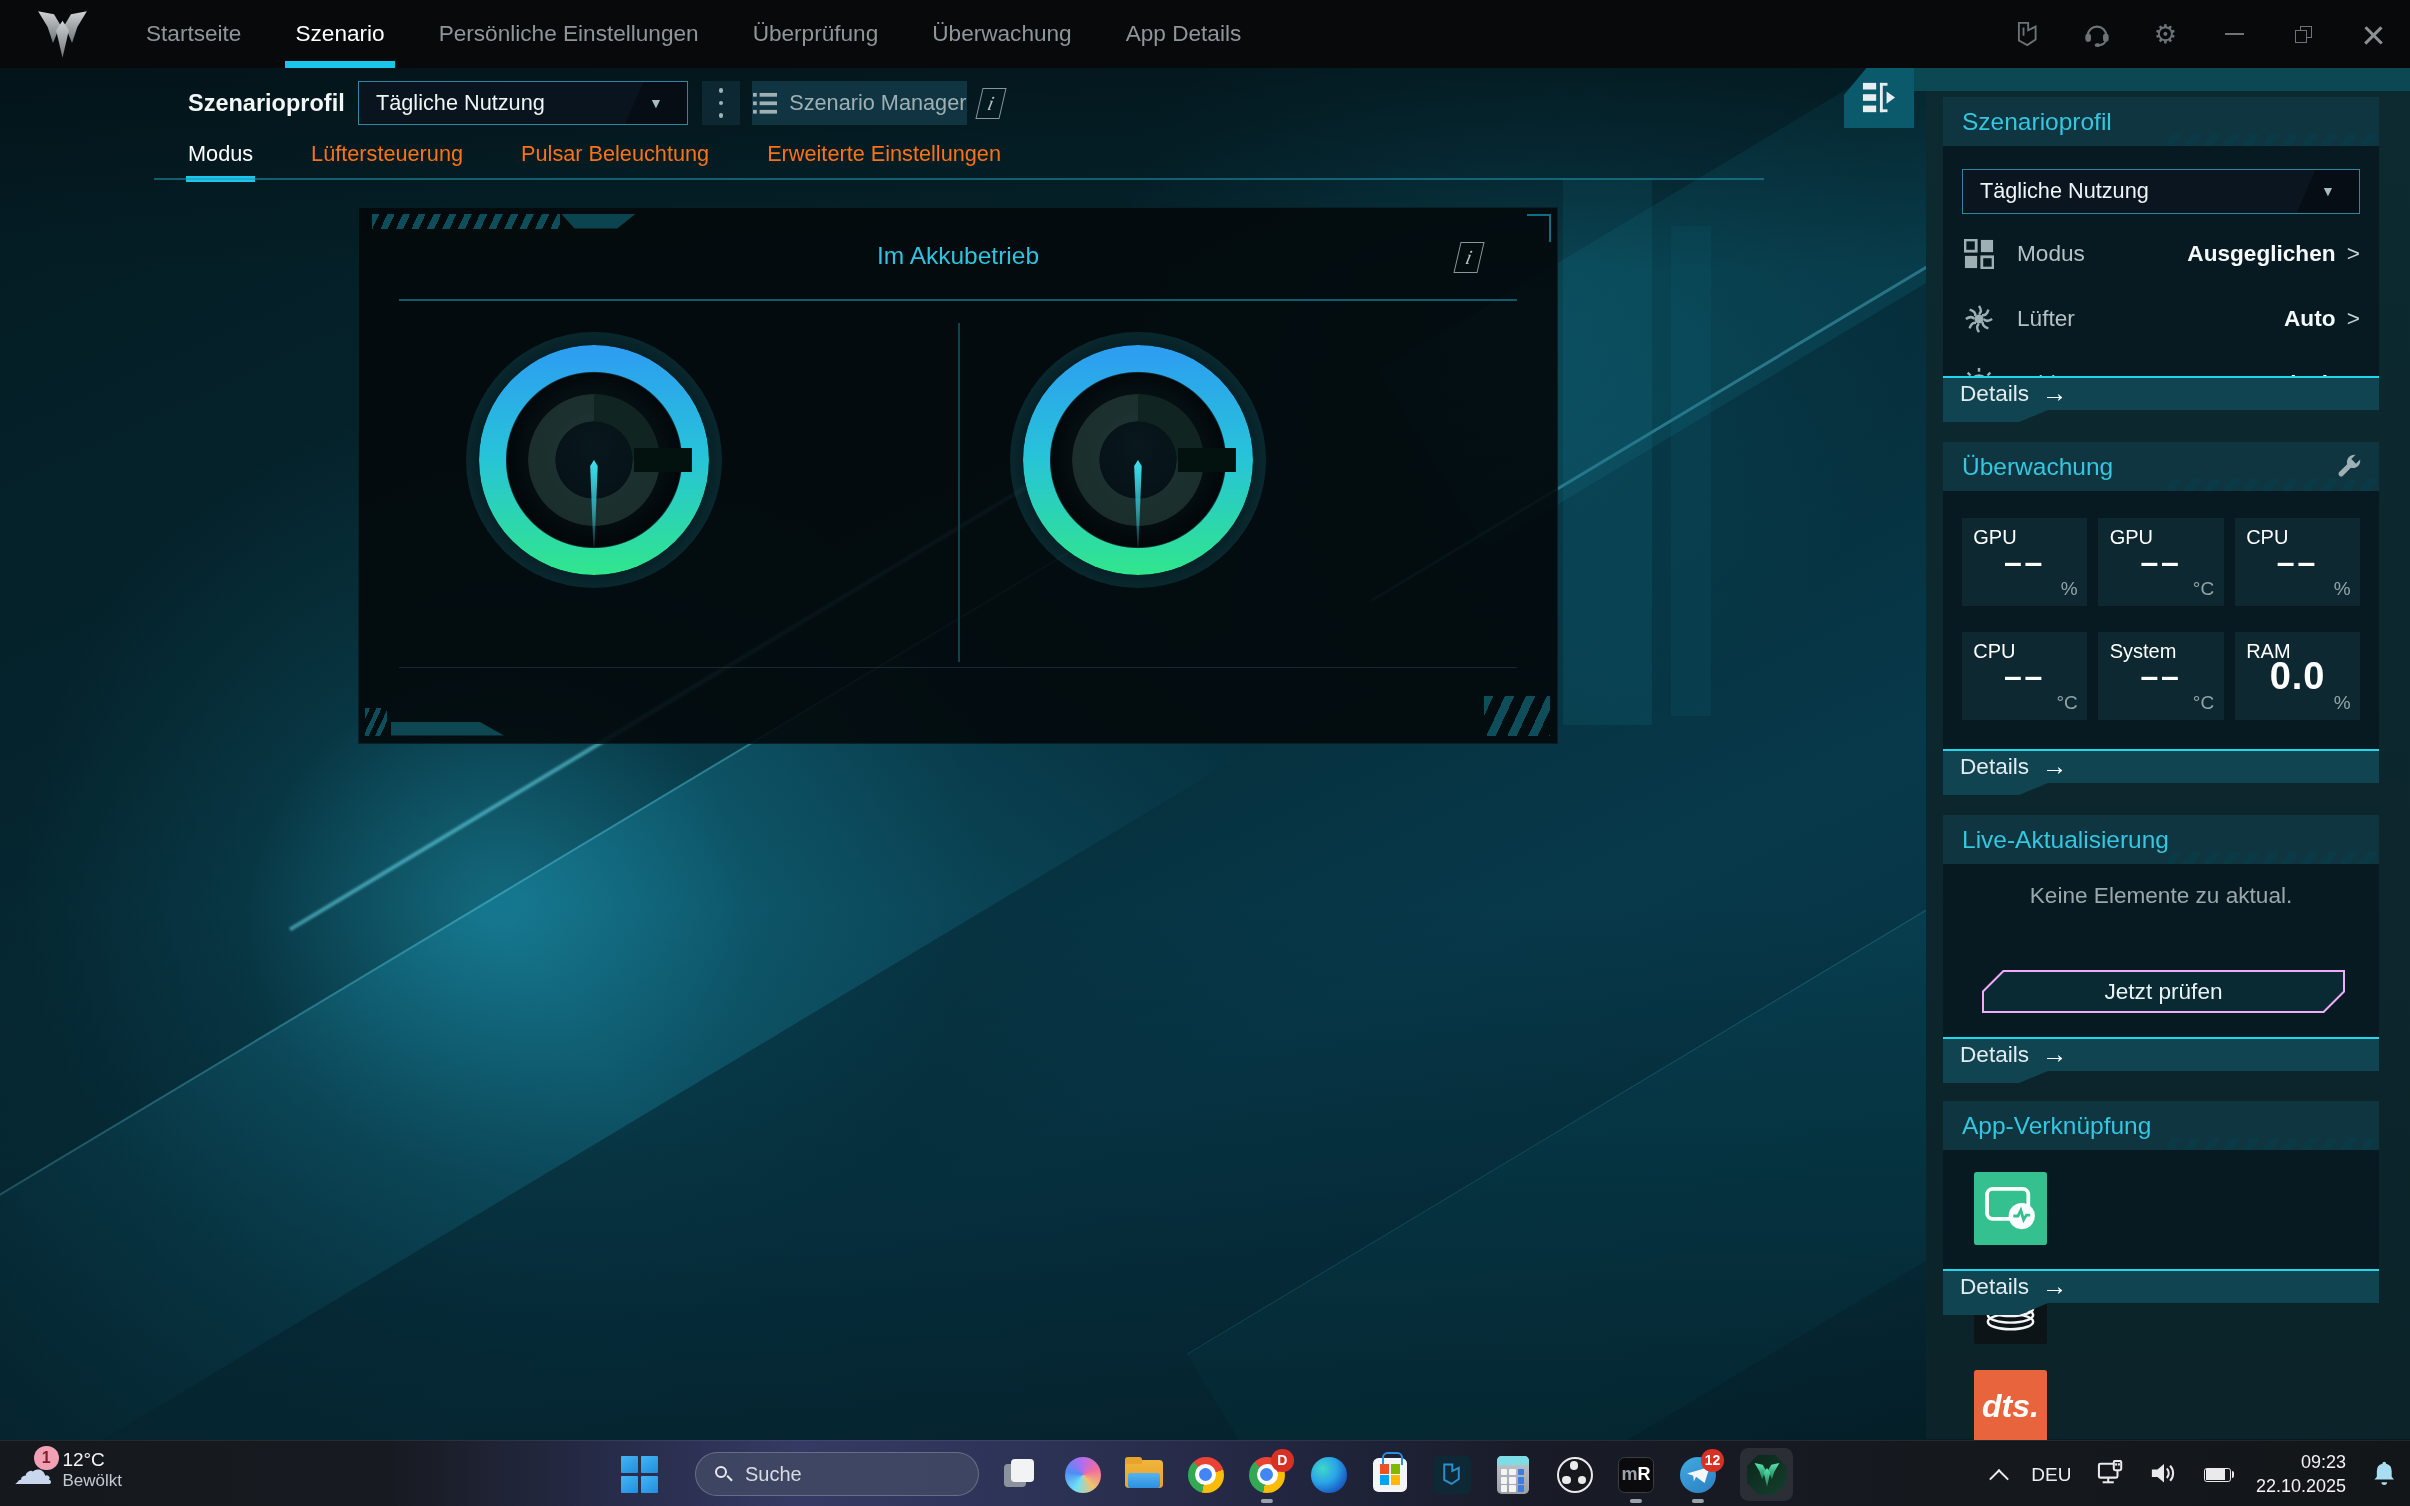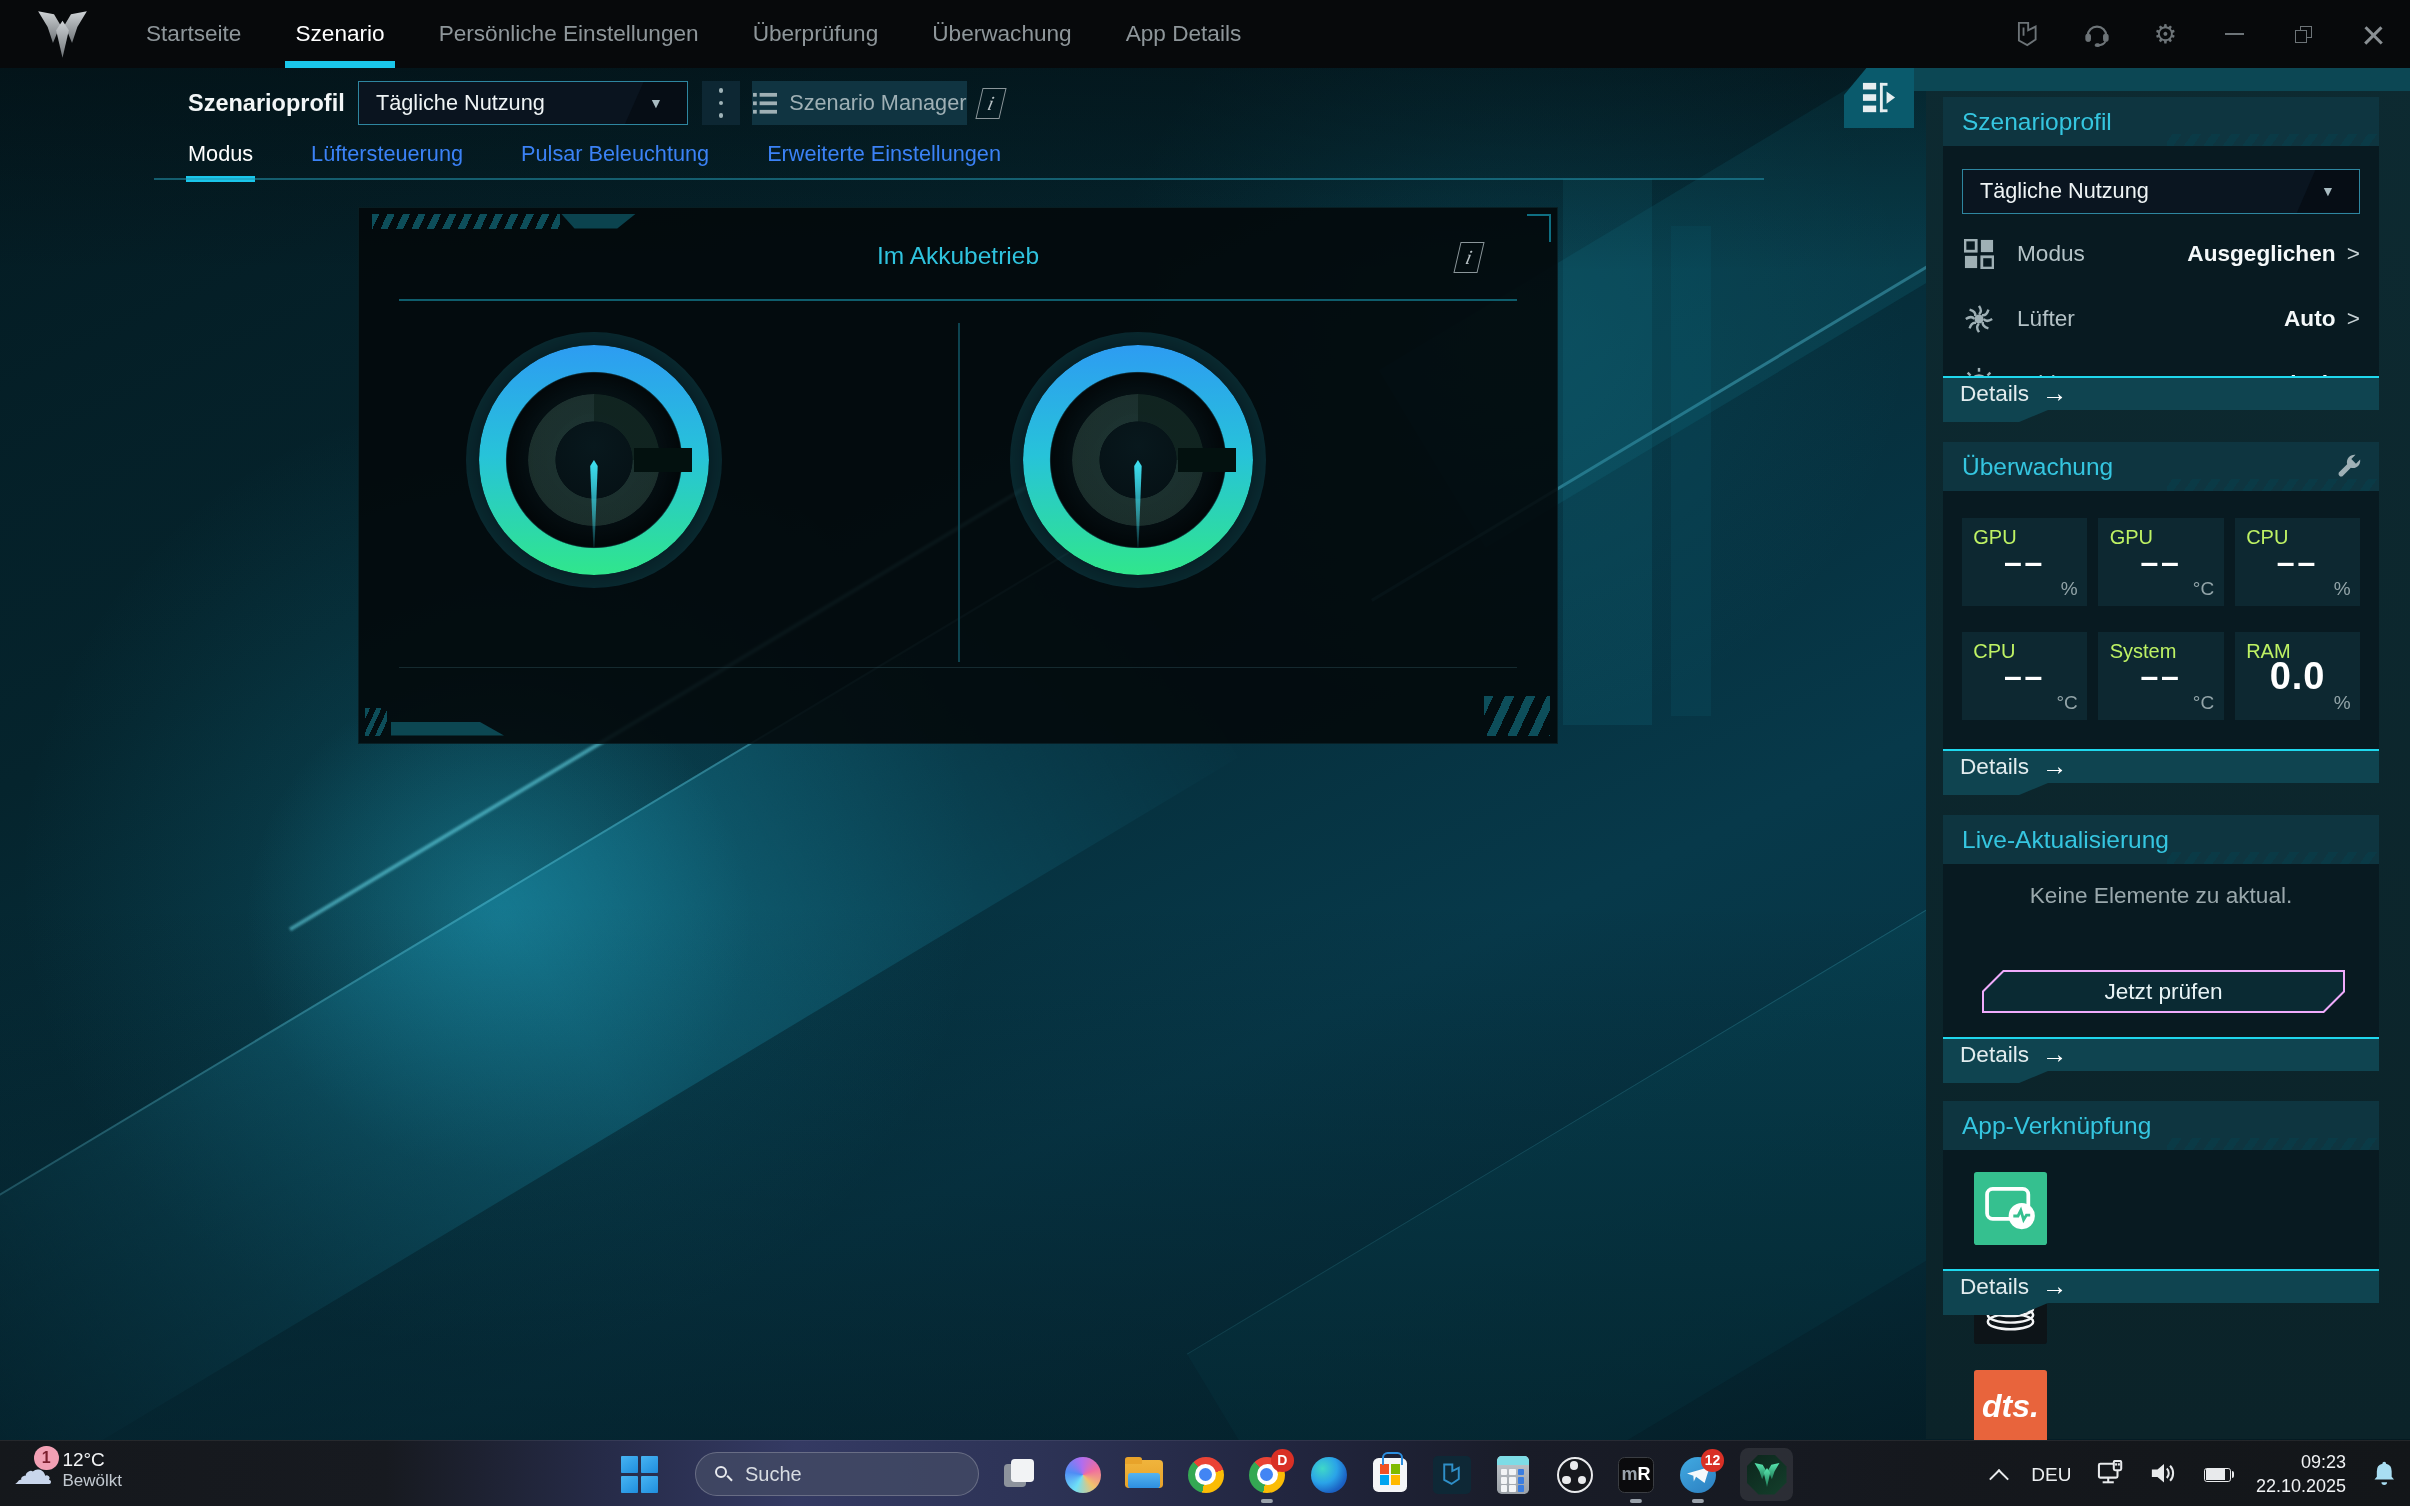--- a/index.html
+++ b/index.html
@@ -71,21 +71,21 @@
   .kebab i { width:4.7px; height:4.7px; border-radius:50%; background:#9fb3b8; }
   .mgr-btn { position:absolute; left:752px; top:13px; width:215px; height:44px; background:#103441;
     display:flex; align-items:center; justify-content:center; gap:12.2px; color:#9fb0b5; font-size:21.7px; }
   .info-ic { position:absolute; width:23.5px; height:31px; border:1.9px solid #8b969a; transform:skewX(-13deg);
     display:flex; align-items:center; justify-content:center; color:#b9c3c6; font-size:20px; font-style:italic;
     font-family:"Liberation Serif", serif; }
   .info-main { left:979px; top:20px; }
 
   
   .tabs { position:absolute; left:188px; top:73px; display:flex; gap:58px; }
-  .tab { position:relative; font-size:21.7px; color:#3b82f6; padding-bottom:15px; }
+  .tab { position:relative; font-size:21.7px; color:#f97316; padding-bottom:15px; }
   .tab.active { color:#ffffff; }
   .tab.active::after { content:""; position:absolute; left:-1.9px; right:-1.9px; bottom:0; height:5.6px; background:#1ac6ea; }
   .tabs-rule { position:absolute; left:154px; width:1610px; top:110px; height:1.9px; background:rgba(35,150,175,.55); }
 
   
   .panel { position:absolute; left:358px; top:139px; width:1200px; height:537px;
     background:rgba(3,9,11,.90); border:0.9px solid rgba(40,130,150,.16); z-index:8; }
   .p-hatch-tl { position:absolute; left:13px; top:5.6px; width:188px; height:15px;
     background:repeating-linear-gradient(115deg,#0d4e5a 0 6.6px,transparent 6.6px 14px); }
   .p-hatch-tl2 { position:absolute; left:202px; top:5.6px; width:75px; height:15px; background:#0d4e5a;
@@ -160,21 +160,21 @@
   .prof-ic { width:34px; height:34px; margin-right:21px; flex:none; display:flex; align-items:center; justify-content:center; }
   .prof-label { font-size:22.6px; color:#b4c2c6; }
   .prof-val { margin-left:auto; font-size:22.6px; font-weight:bold; color:#f4f8f9; }
   .prof-chev { margin-left:11.3px; color:#c7d2d5; font-size:22.6px; }
 
   .card-mon { top:442px; }
   .card-mon .sb-body { height:258px; padding:27px 19px 0 19px; }
   .mon-grid { display:grid; grid-template-columns:repeat(3,1fr); grid-template-rows:88px 88px;
     column-gap:11.3px; row-gap:26px; }
   .tile { position:relative; background:#0d2831; }
-  .tile-label { position:absolute; left:11.3px; top:7.5px; font-size:20px; color:#bef264; }
+  .tile-label { position:absolute; left:11.3px; top:7.5px; font-size:20px; color:#ffffff; }
   .tile-val { position:absolute; inset:0; display:flex; align-items:center; justify-content:center;
     font-size:32px; font-weight:bold; color:#ffffff; letter-spacing:2.8px; }
   .tile-val.big { font-size:38px; letter-spacing:0.9px; }
   .tile-unit { position:absolute; right:9.4px; bottom:5.6px; font-size:19px; color:#92a4a8; }
   .wrench { position:absolute; right:17px; top:11.3px; }
 
   .card-live { top:815px; }
   .card-live .sb-body { height:173px; }
   .live-empty { position:absolute; left:0; right:0; top:19px; text-align:center; font-size:22.6px; color:#9aa8ac; }
   .check-btn { position:absolute; left:39px; top:106px; width:363px; height:43px; background:#f0abfc;

